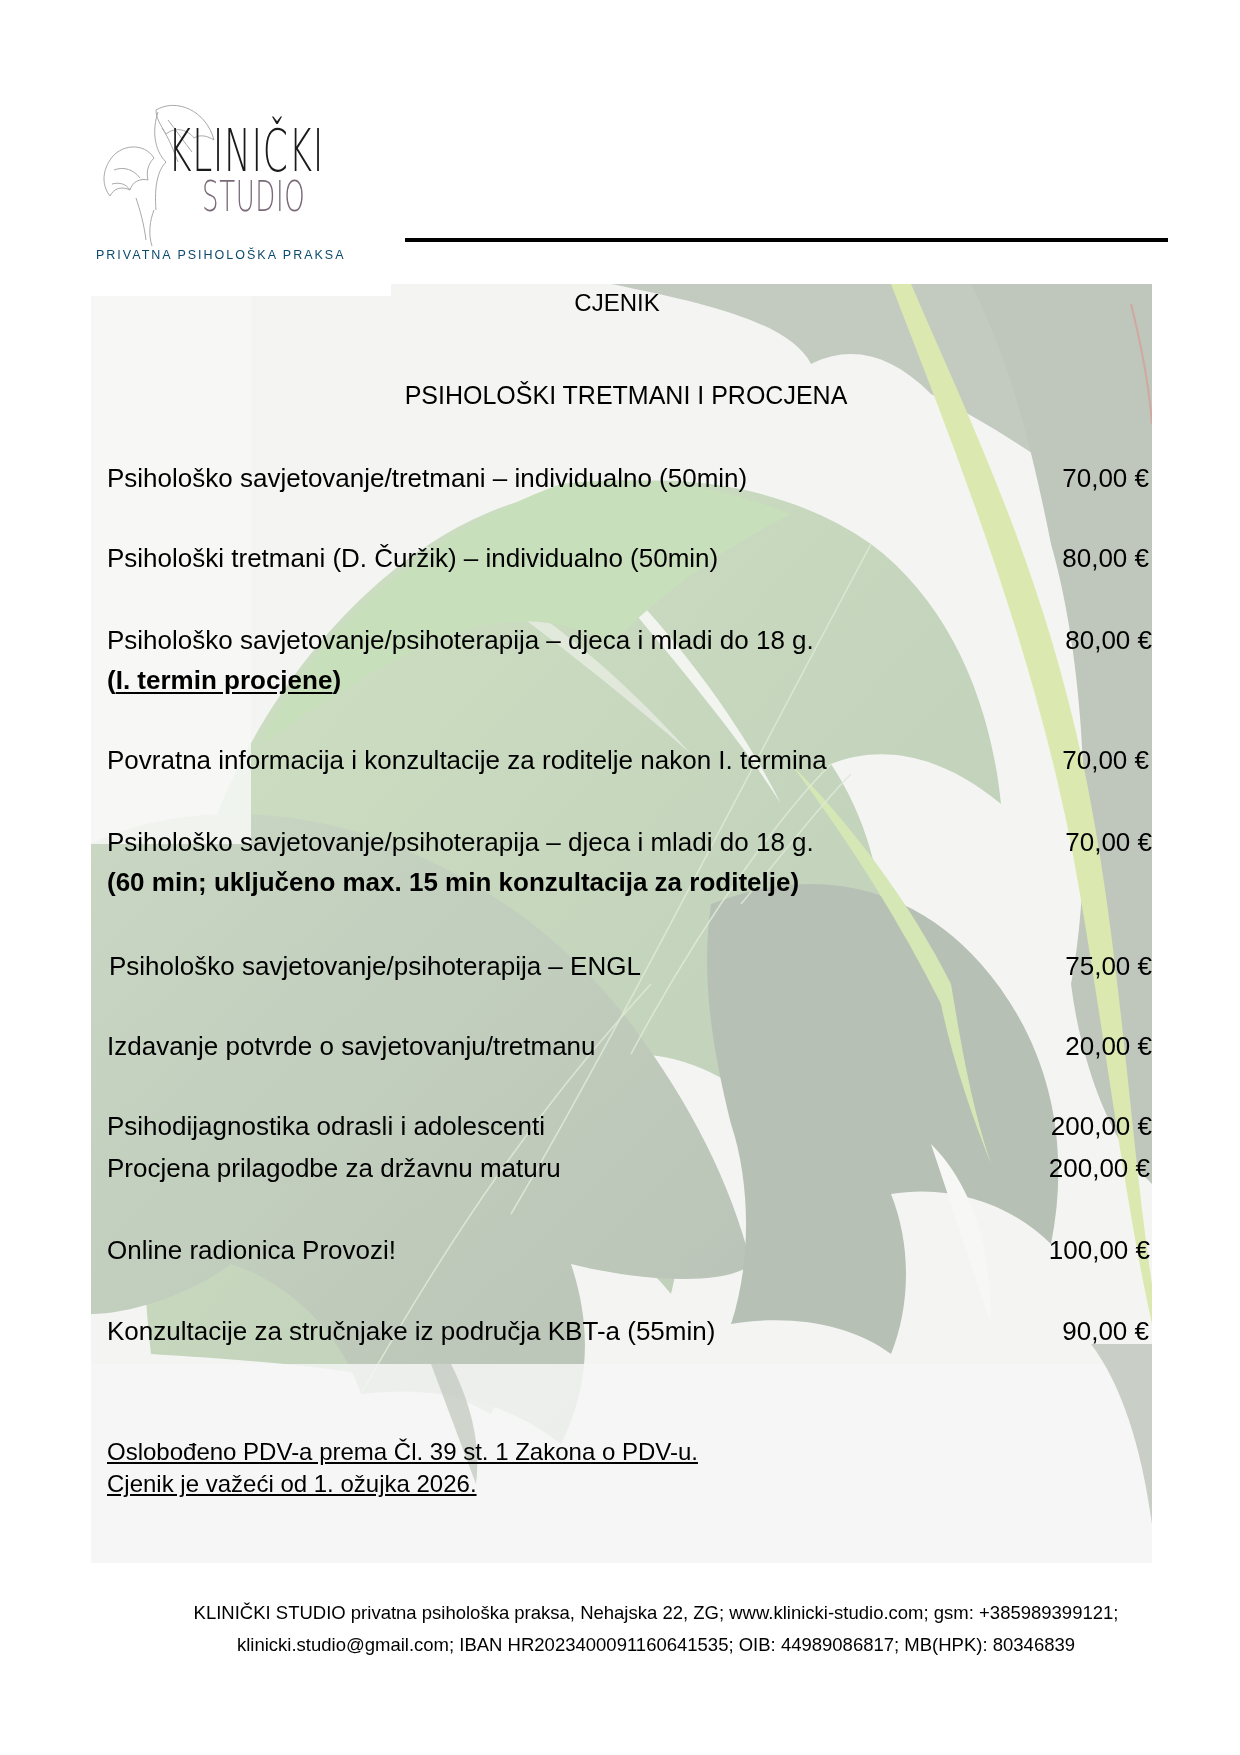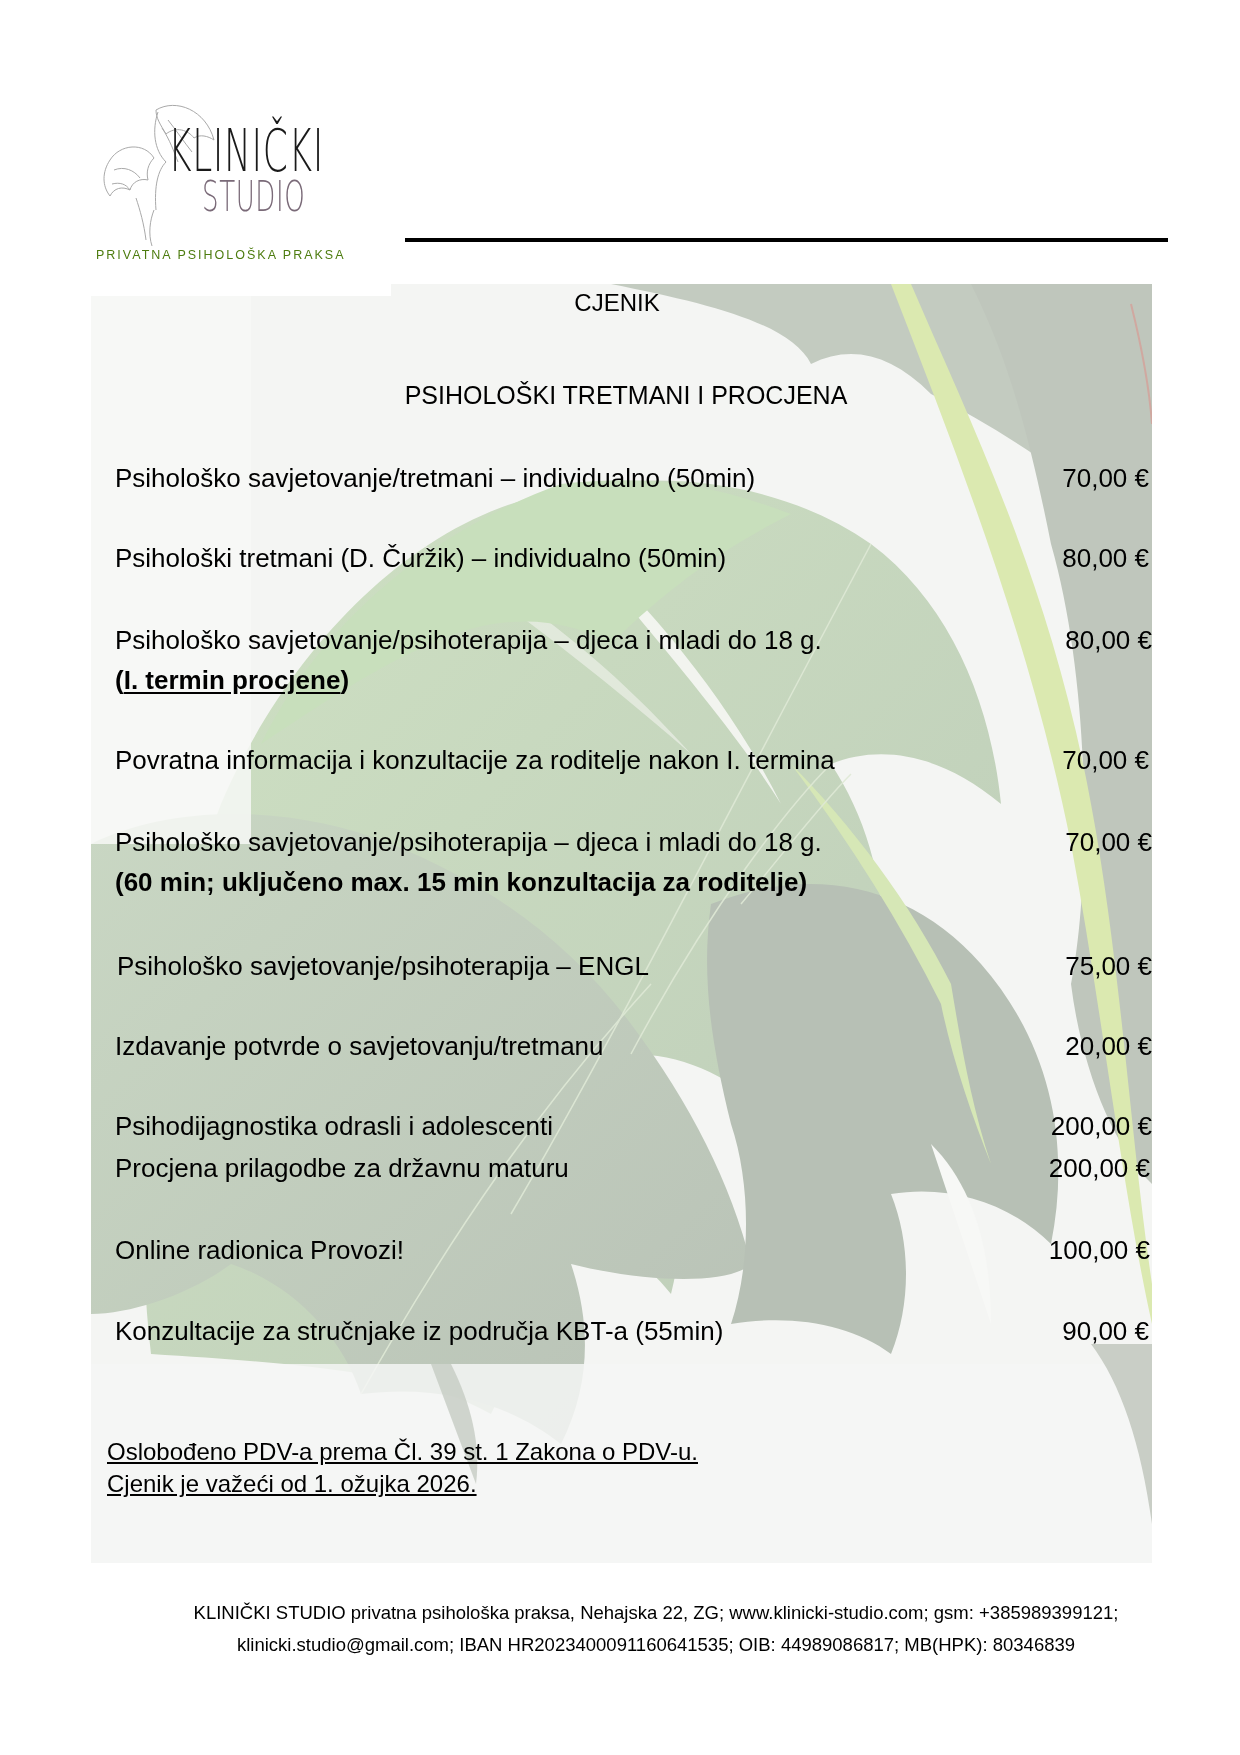--- a/index.html
+++ b/index.html
@@ -48,21 +48,21 @@
       transform: scaleX(0.62);
       transform-origin: left top;
       line-height: 1;
     }
     .logo-tagline {
       position: absolute;
       left: 0;
       top: 148px;
       font-size: 12.5px;
       letter-spacing: 2px;
-      color: #4d7c0f;
+      color: #0c4a6e;
       white-space: nowrap;
     }
     .header-rule {
       position: absolute;
       left: 405px;
       top: 238px;
       width: 763px;
       height: 4px;
       background: #000000;
     }
@@ -114,21 +114,21 @@
       font-size: 25px;
       line-height: 30px;
     }
     .row {
       position: absolute;
       left: 107px;
       width: 1042px;
       font-size: 26px;
       line-height: 40px;
     }
-    .row .desc { position: absolute; left: 0; top: 0; white-space: nowrap; margin-left: 8px; }
+    .row .desc { position: absolute; left: 0; top: 0; white-space: nowrap; }
     .row .desc .sub { display: block; font-weight: bold; }
     .row .desc u { text-decoration: underline; text-underline-offset: 3px; }
     .row .price { position: absolute; right: 0; top: 0; white-space: nowrap; }
     .notes {
       position: absolute;
       left: 107px;
       top: 1436px;
       font-size: 24px;
       line-height: 32px;
       text-decoration: underline;

